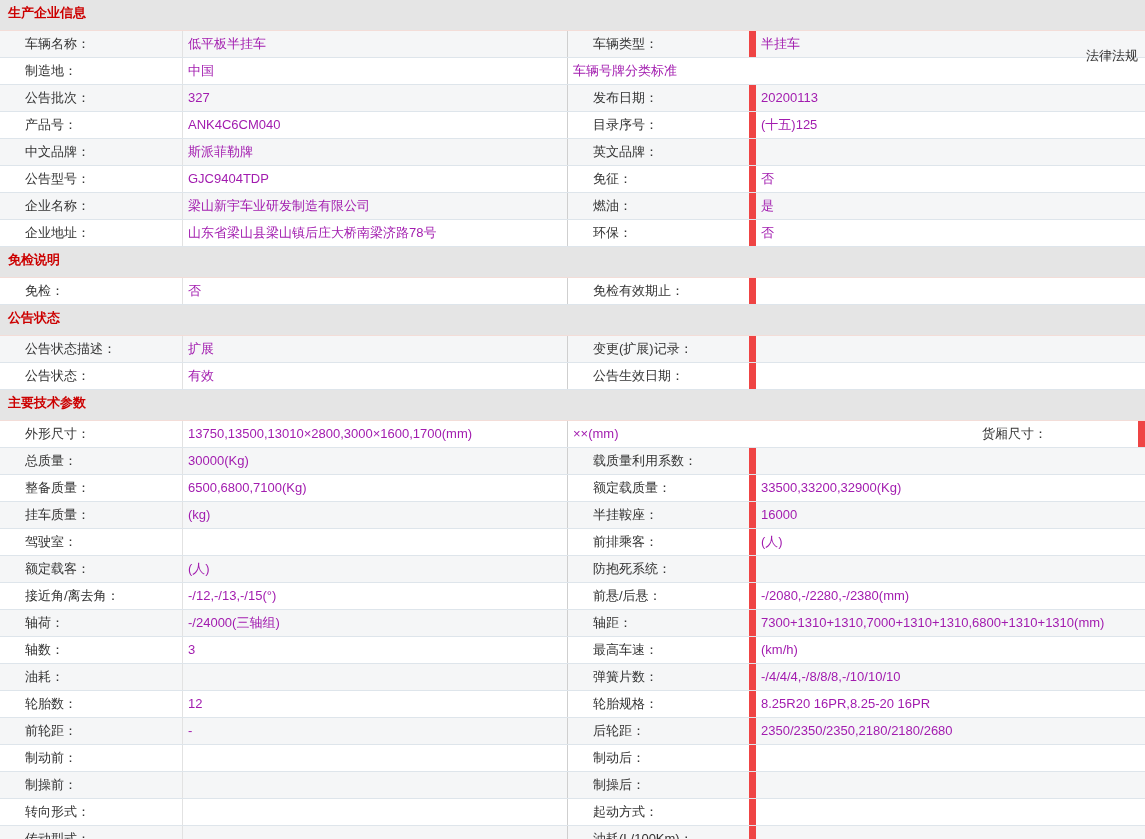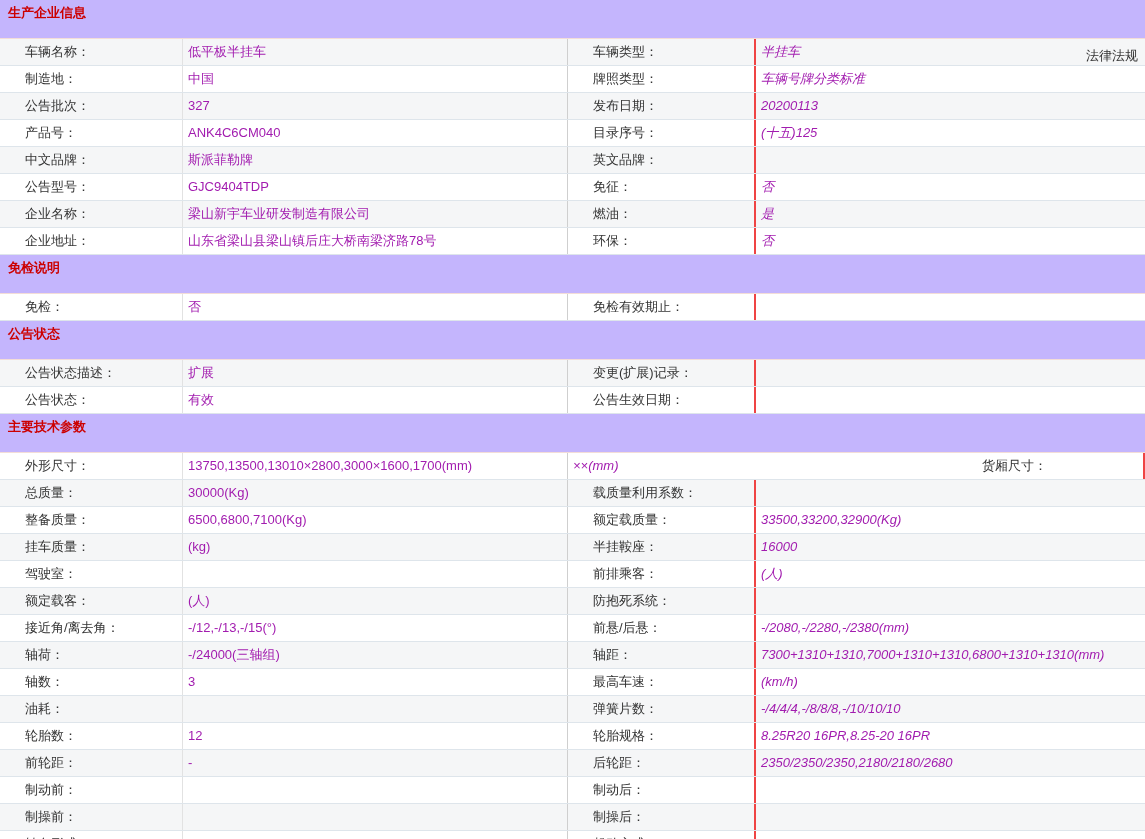--- a/index.html
+++ b/index.html
@@ -3,33 +3,33 @@
 <meta charset="utf-8">
 <style>
   html,body{margin:0;padding:0;background:#ffffff;}
   body{
     font-family:"Liberation Sans","DejaVu Sans",sans-serif;
     font-size:13px;color:#333;
     width:1145px;position:relative;
   }
   #spec-table{width:1145px;border-collapse:collapse;}
   .section-header{
-    background:#c4b5fd;
+    background:#e5e5e5;
     color:#cc0000;font-weight:bold;
     height:26px;line-height:26px;
-    padding:0 0 12px 8px;
+    padding:0 0 4px 8px;
     border-bottom:1px solid #f3ddd8;
   }
   .row{display:flex;height:26px;line-height:26px;border-bottom:1px solid #dee5eb;background:#ffffff;}
   .row.alt{background:#f5f6f7;}
   .cell{overflow:hidden;white-space:nowrap;box-sizing:border-box;}
   .cell.label1{width:183px;padding-left:8px;border-right:1px solid #e2e2e2;}
   .cell.value1{width:385px;padding-left:5px;border-right:1px solid #cfcfcf;}
-  .cell.label2{width:188px;padding-left:8px;border-right:2px solid #ef4444;}
-  .cell.value2{width:389px;padding-left:5px;font-style:italic;}
+  .cell.label2{width:188px;padding-left:8px;border-right:7px solid #ef4444;}
+  .cell.value2{width:389px;padding-left:5px;}
   .cell.label{color:#333;padding-left:25px;}
   .cell.value{color:#a21caf;}
   #legal-link{
     position:absolute;top:46px;right:7px;
     color:#333;cursor:pointer;line-height:20px;
   }
 </style>
 </head>
 <body>
 
@@ -37,21 +37,20 @@
     <div class="section-header">生产企业信息</div>
     <div class="row alt">
       <div class="cell label1 label">车辆名称：</div>
       <div class="cell value1 value">低平板半挂车</div>
       <div class="cell label2 label">车辆类型：</div>
       <div class="cell value2 value">半挂车</div>
     </div>
     <div class="row">
       <div class="cell label1 label">制造地：</div>
       <div class="cell value1 value">中国</div>
-      <div class="cell label2 label">牌照类型：</div>
       <div class="cell value2 value">车辆号牌分类标准</div>
     </div>
     <div class="row alt">
       <div class="cell label1 label">公告批次：</div>
       <div class="cell value1 value">327</div>
       <div class="cell label2 label">发布日期：</div>
       <div class="cell value2 value">20200113</div>
     </div>
     <div class="row">
       <div class="cell label1 label">产品号：</div>

